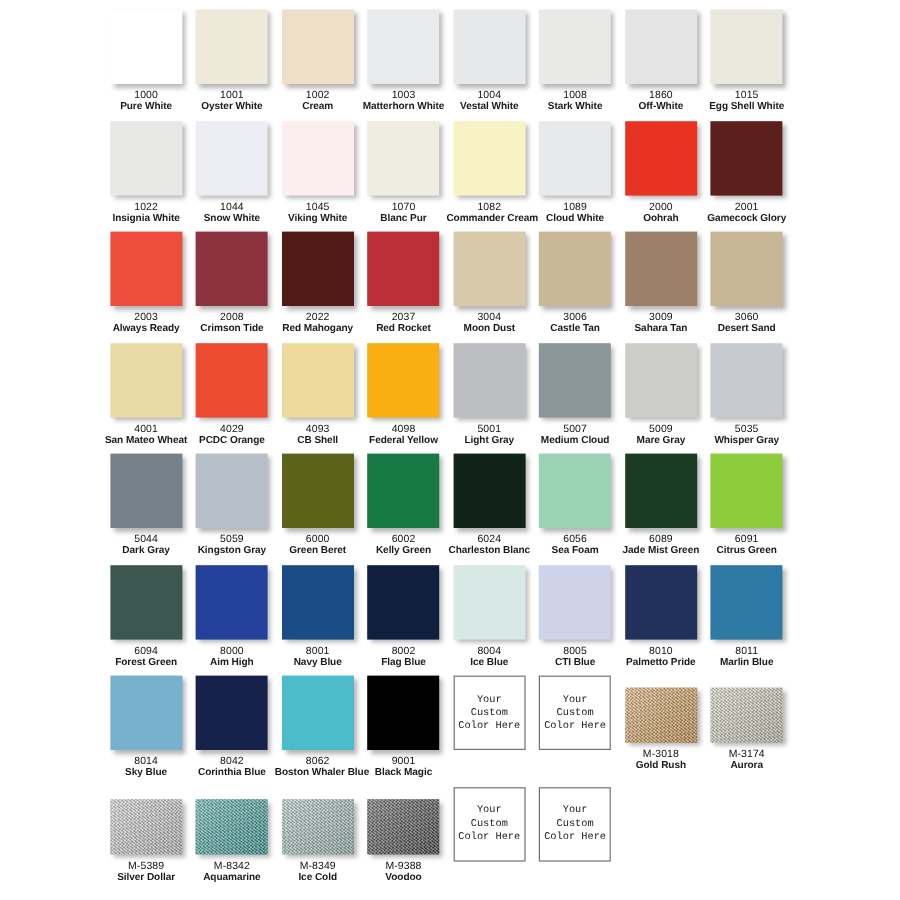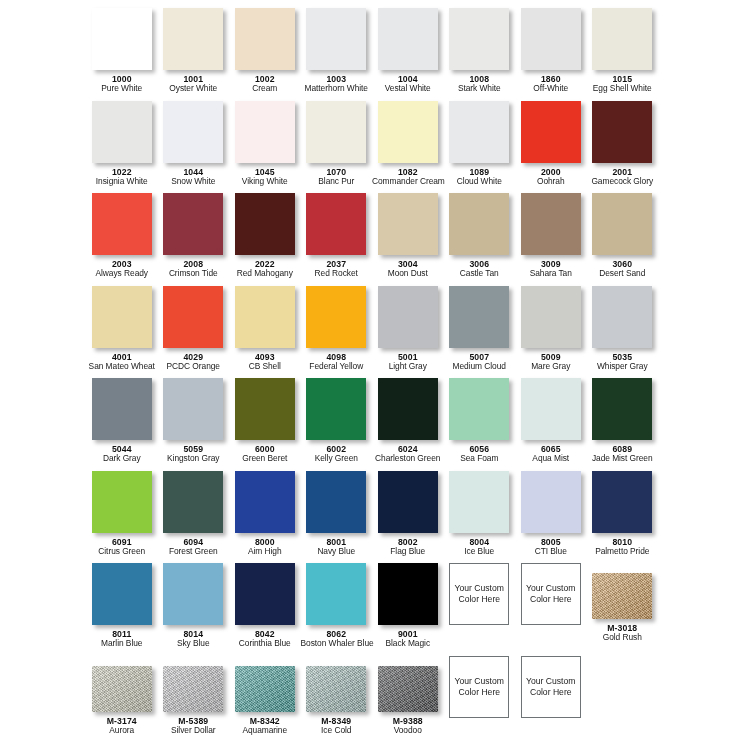--- a/index.html
+++ b/index.html
@@ -66,37 +66,38 @@
     background: #ffffff;
     box-shadow: none;
     display: flex;
     align-items: center;
     justify-content: center;
     text-align: center;
     line-height: 1.28;
     font-size: 8.6px;
     color: #222;
     padding: 2px;
+    font-family: Liberation Mono, monospace;
   }
   .caption {
     text-align: center;
     margin-top: 4px;
     line-height: 1.18;
   }
   .code {
     display: block;
     font-size: 8.7px;
-    font-weight: bold;
+    font-weight: normal;
     color: #111111;
     letter-spacing: 0.1px;
   }
   .cname {
     display: block;
     font-size: 8.4px;
-    font-weight: normal;
+    font-weight: bold;
     color: #1a1a1a;
     white-space: nowrap;
     letter-spacing: -0.05px;
   }
   .custom-label {
     white-space: normal;
   }
 </style>
 </head>
 <body>
@@ -426,39 +427,30 @@
           <span class="code">6002</span>
           <span class="cname">Kelly Green</span>
         </div>
       </div>
       <div class="cell">
         <div class="swatch-wrap">
           <div class="swatch" style="background: rgb(17, 34, 24);"></div>
         </div>
         <div class="caption">
           <span class="code">6024</span>
-          <span class="cname">Charleston Green</span>
+          <span class="cname">Charleston Blanc</span>
         </div>
       </div>
       <div class="cell">
         <div class="swatch-wrap">
           <div class="swatch" style="background: rgb(155, 211, 181);"></div>
         </div>
         <div class="caption">
           <span class="code">6056</span>
           <span class="cname">Sea Foam</span>
-        </div>
-      </div>
-      <div class="cell">
-        <div class="swatch-wrap">
-          <div class="swatch" style="background: rgb(219, 232, 230);"></div>
-        </div>
-        <div class="caption">
-          <span class="code">6065</span>
-          <span class="cname">Aqua Mist</span>
         </div>
       </div>
       <div class="cell">
         <div class="swatch-wrap">
           <div class="swatch" style="background: rgb(27, 59, 34);"></div>
         </div>
         <div class="caption">
           <span class="code">6089</span>
           <span class="cname">Jade Mist Green</span>
         </div>

